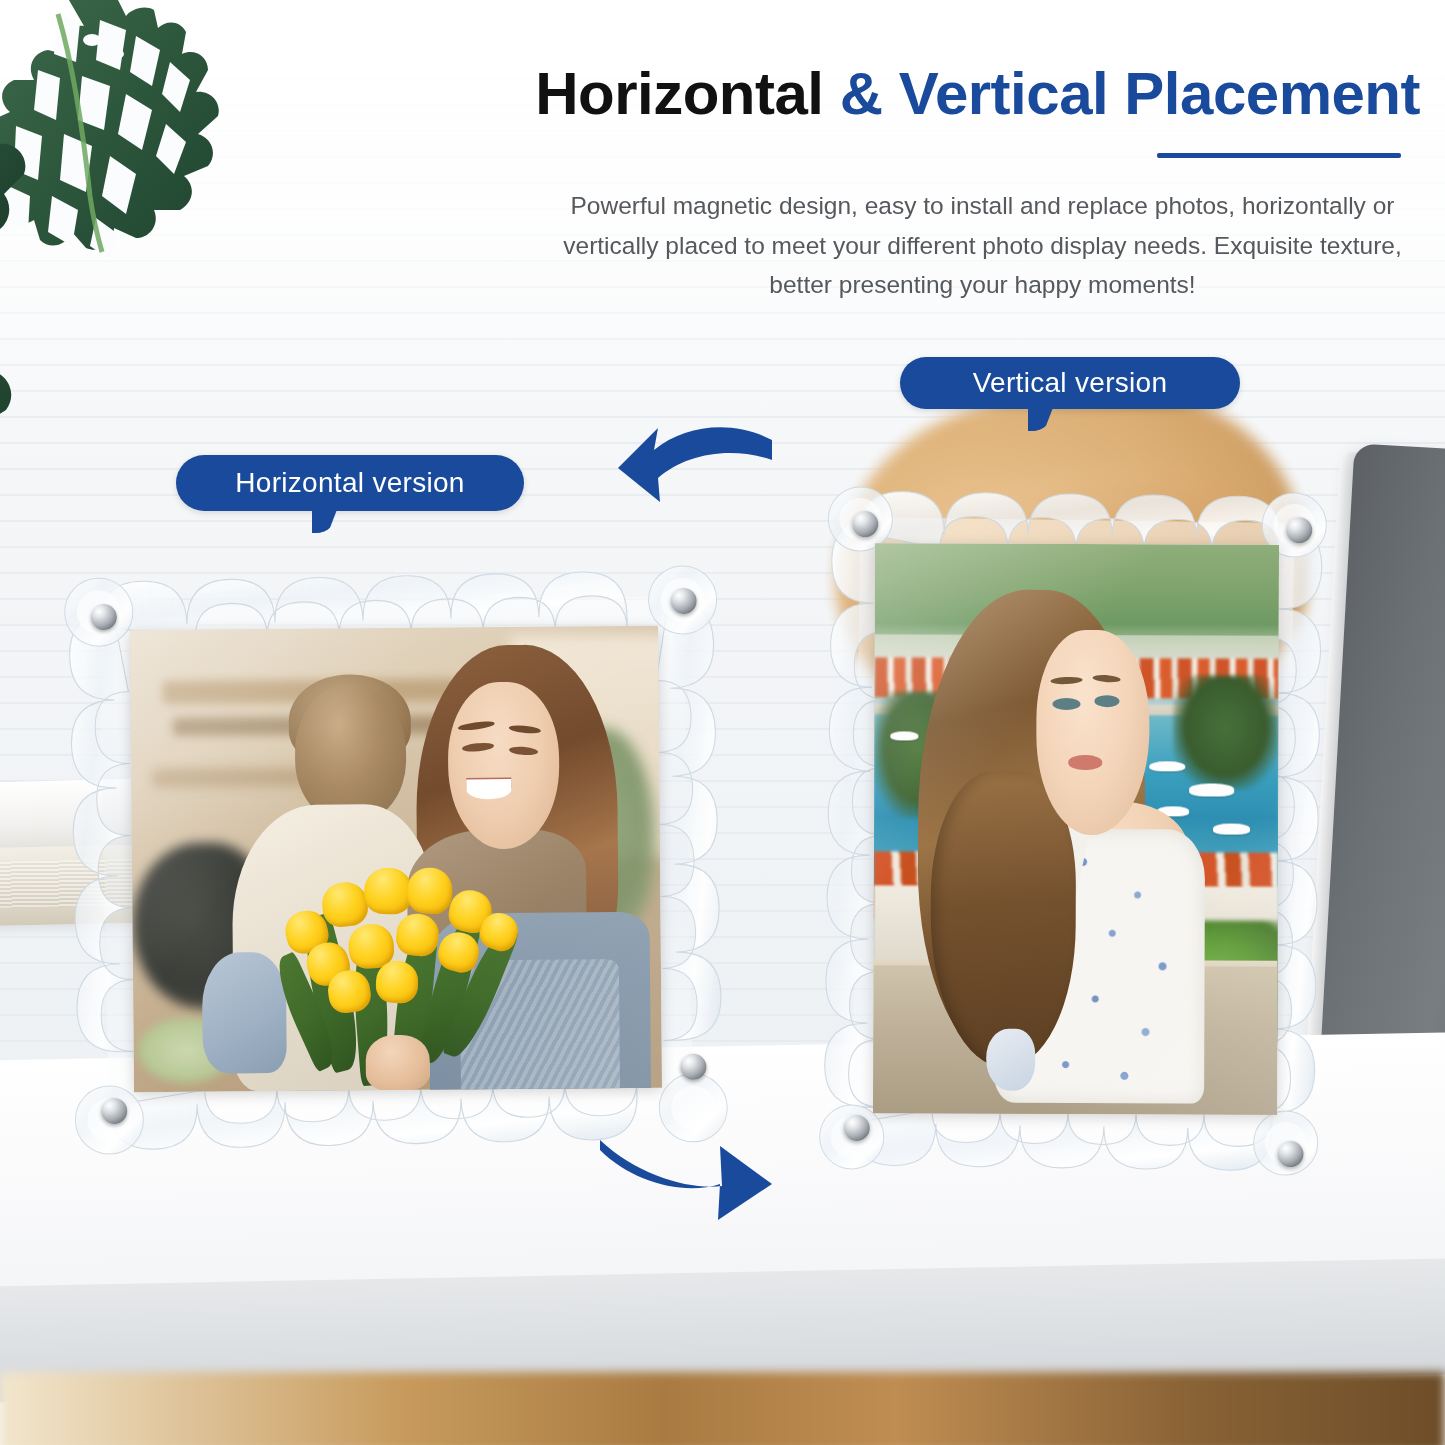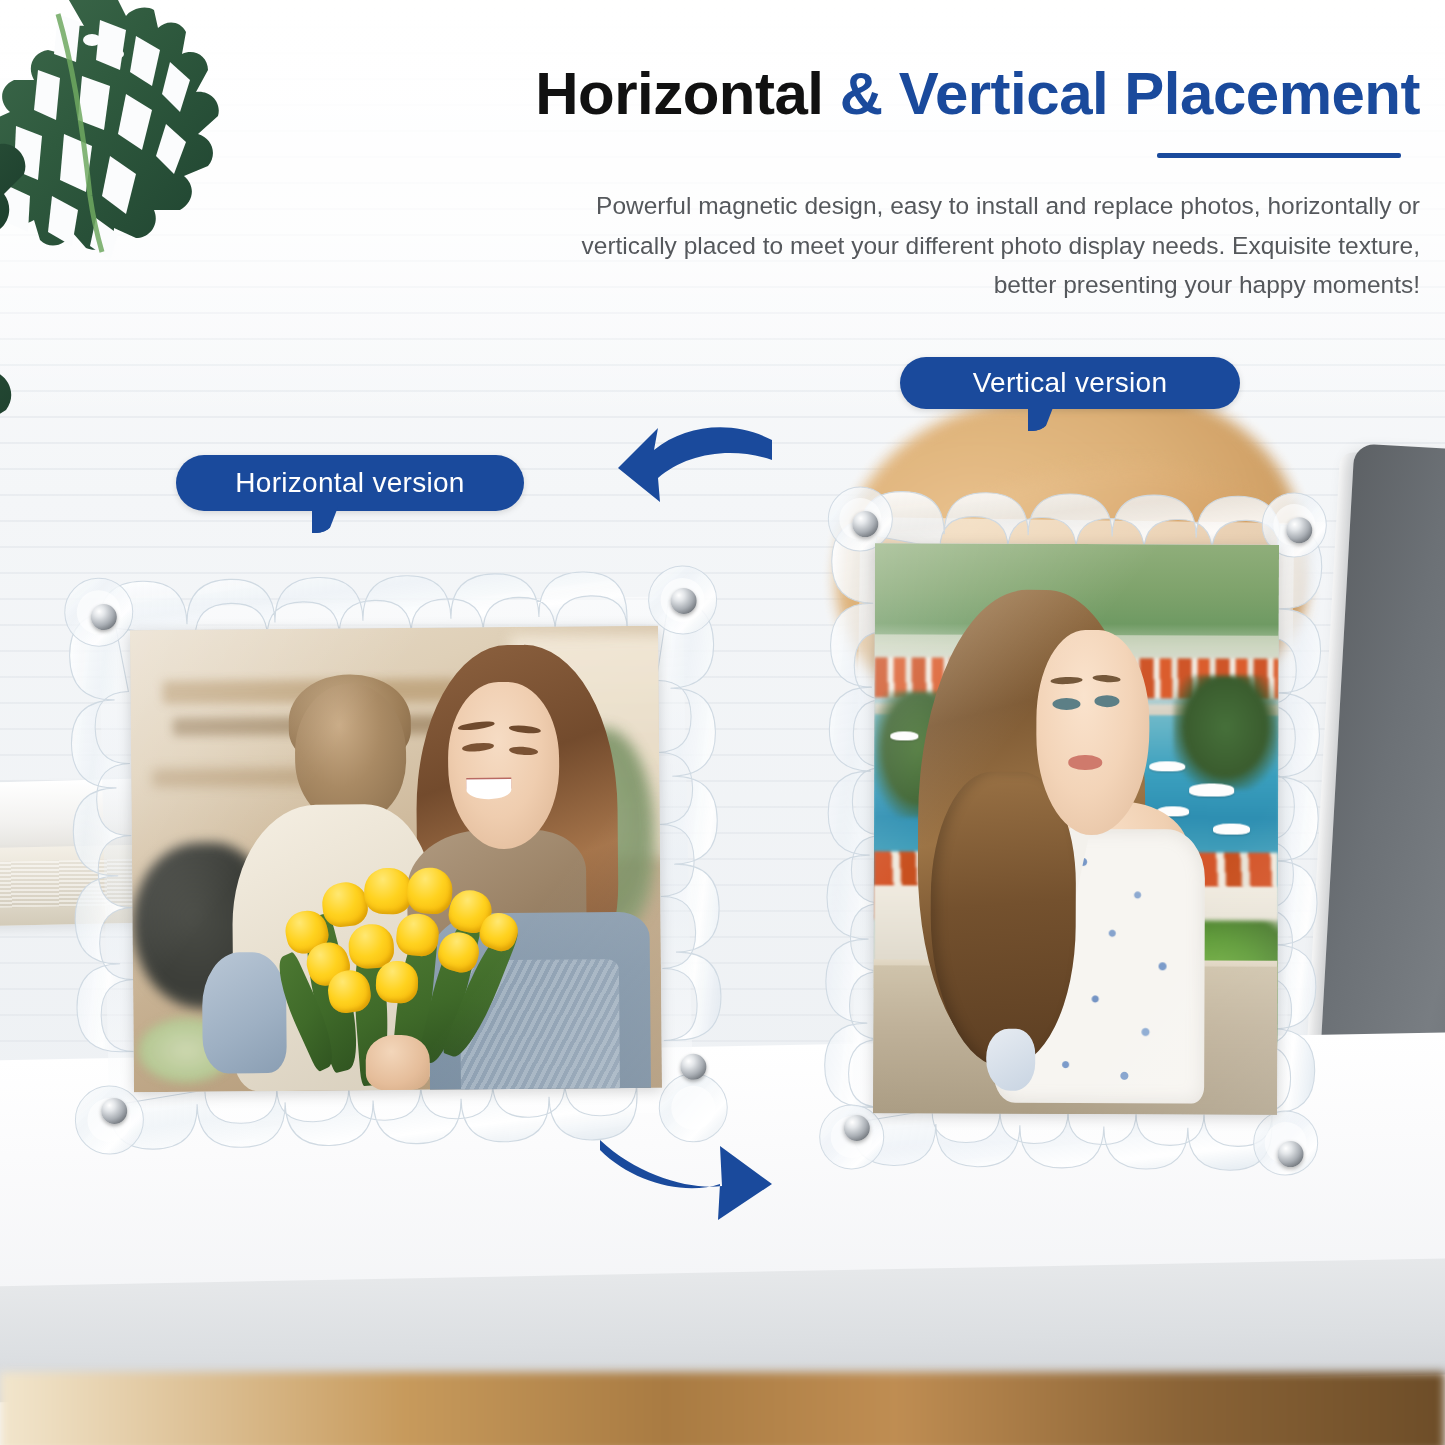--- a/index.html
+++ b/index.html
@@ -63,21 +63,21 @@
     background:linear-gradient(to right,#f2e6cd 0%,#c79a5c 28%,#a97b42 46%,#bf8d52 62%,#8a6336 82%,#6d4d28 100%);
     filter:blur(5px);}
 
   
   .title{position:absolute;left:300px;top:62px;width:1120px;text-align:right;
     font-size:60px;font-weight:700;letter-spacing:-.5px;white-space:nowrap;
     color:#111;line-height:1.08;}
   .title .blue{color:#1a4a9c;}
   .title-rule{position:absolute;left:1157px;top:153px;width:244px;height:5px;
     background:#1a4a9c;border-radius:2px;}
-  .subtitle{position:absolute;left:545px;top:186px;width:875px;text-align:right;
+  .subtitle{position:absolute;left:545px;top:186px;width:875px;text-align:center;
     font-size:24.5px;line-height:1.62;color:#55585c;font-weight:400;}
 
   
   .badge{position:absolute;background:#1a4a9c;color:#fff;border-radius:999px;
     font-size:28px;letter-spacing:.3px;display:flex;align-items:center;
     justify-content:center;box-shadow:0 2px 6px rgba(0,0,0,.13);}
   .badge .tail{position:absolute;bottom:-22px;width:0;height:0;
     border-left:16px solid #1a4a9c;border-right:10px solid transparent;
     border-top:26px solid #1a4a9c;
     border-bottom-right-radius:22px;}

